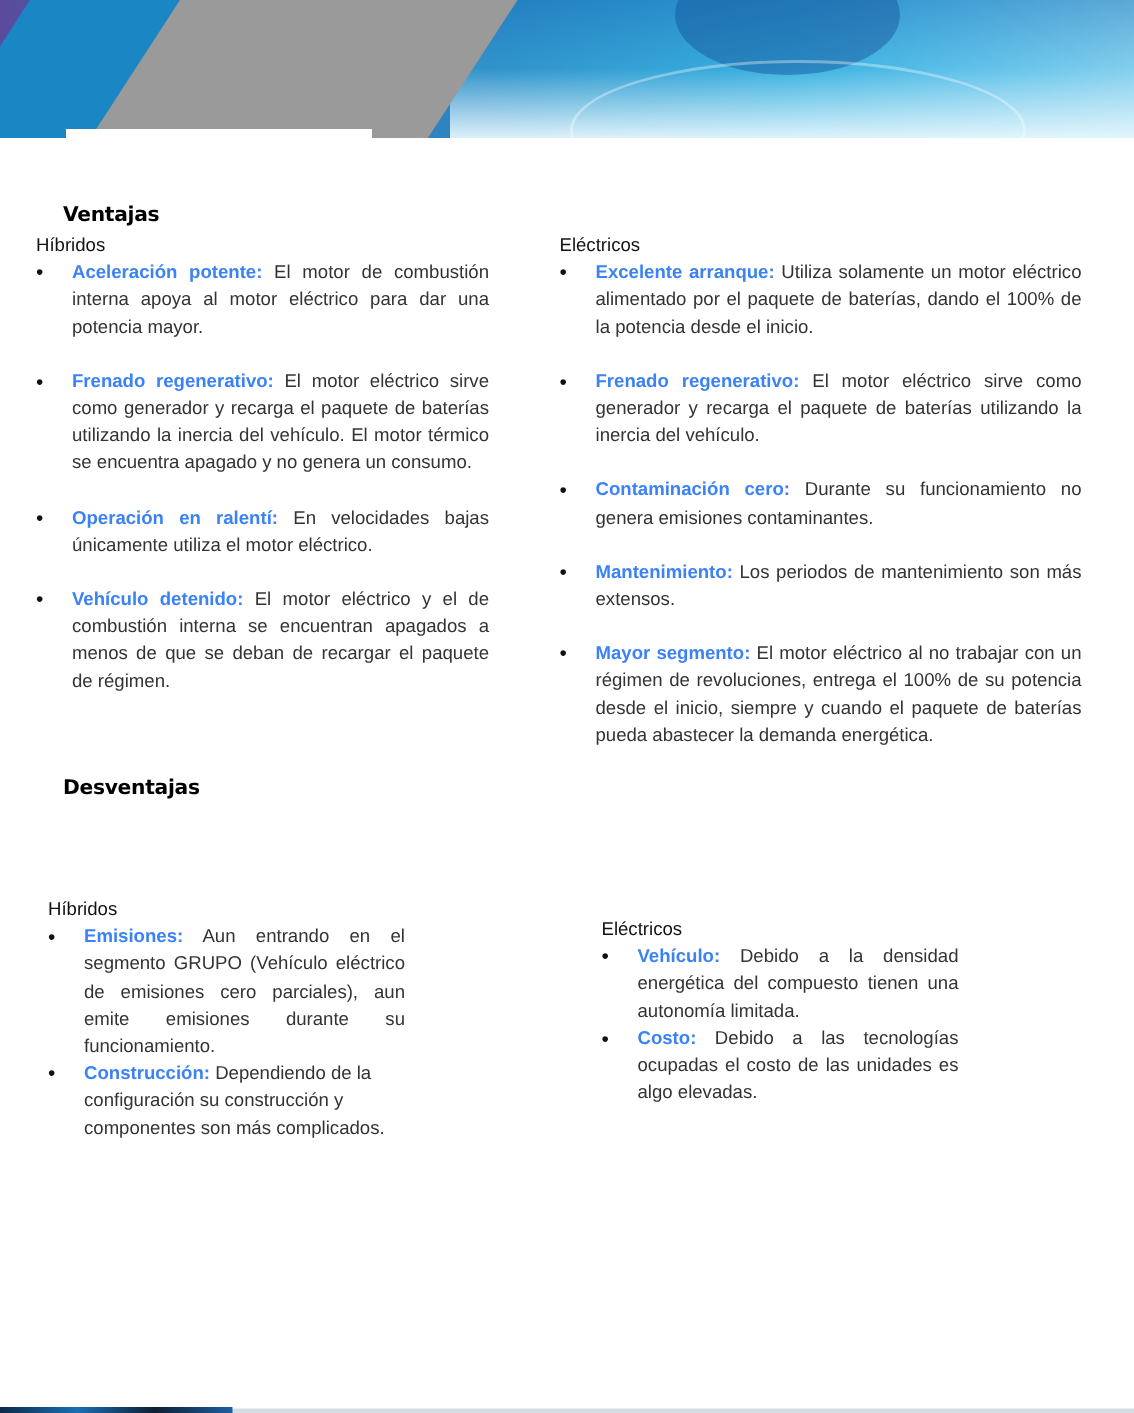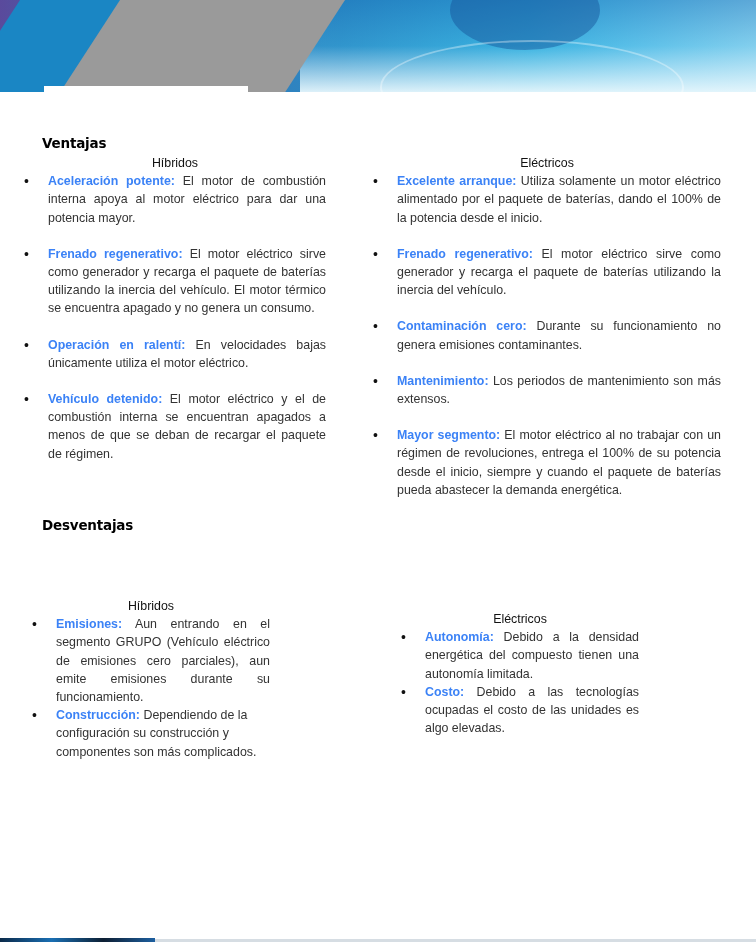--- a/index.html
+++ b/index.html
@@ -16,21 +16,21 @@
   .logo-reg { position: absolute; left: 172px; top: 0px; font-size: 7px; color: #ffffff; }
   .logo-edva { position: absolute; left: 75px; top: 8px; font-family: "Liberation Sans", sans-serif; font-size: 30px; color: #e31b2d; font-weight: bold; letter-spacing: -1px; }
   .wrench-c { position: absolute; left: 48px; top: 17px; width: 32px; height: 32px; border: 8px solid #e31b2d; border-radius: 50%; border-right-color: transparent; }
   .wrench-bar { position: absolute; left: 24px; top: 39px; width: 34px; height: 11px; background: #e31b2d; }
   .checker { position: absolute; left: 0px; top: 37px; width: 24px; height: 16px;
     background-image: linear-gradient(45deg, #e31b2d 25%, transparent 25%, transparent 75%, #e31b2d 75%), linear-gradient(45deg, #e31b2d 25%, transparent 25%, transparent 75%, #e31b2d 75%);
     background-size: 8px 8px; background-position: 0 0, 4px 4px; }
 
   .section-title { position: absolute; font-family: "DejaVu Sans", sans-serif; font-weight: bold; font-size: 13.5px; color: #000; letter-spacing: -0.2px; }
   .col { position: absolute; font-size: 12.4px; line-height: 18.2px; color: #333; }
-  .col-title { text-align: center; font-weight: normal; color: #111; margin-bottom: 0px; }
+  .col-title { text-align: left; font-weight: normal; color: #111; margin-bottom: 0px; }
   .col ul { list-style: none; margin: 0; padding: 0; }
   .col li { position: relative; padding-left: 24px; text-align: justify; text-align-last: left; }
   .col li .bullet { position: absolute; left: 0; top: 0; font-size: 14px; color: #111; }
   .col li b { color: #3b82f6; }
   .gap li { margin-bottom: 18px; }
   .footer-strip { position: absolute; left: 0; top: 939px; width: 756px; height: 3px; background: #d6dde3; }
   .footer-img { position: absolute; left: 0; top: 938px; width: 155px; height: 4px; background: linear-gradient(90deg, #0b2a4a, #1a6fb3, #0d1f33, #1d5fa0); }
 </style>
 </head>
 <body>
@@ -73,19 +73,19 @@
   <div class="col-title">Híbridos</div>
   <ul>
     <li><span class="bullet">•</span><b>Emisiones:</b><span> Aun entrando en el segmento GRUPO (Vehículo eléctrico de emisiones cero parciales), aun emite emisiones durante su funcionamiento.</span></li>
     <li style="text-align:left;"><span class="bullet">•</span><b>Construcción:</b><span> Dependiendo de la configuración su construcción y componentes son más complicados.</span></li>
   </ul>
 </div>
 
 <div class="col" style="left:401px; top:610px; width:238px;">
   <div class="col-title">Eléctricos</div>
   <ul>
-    <li><span class="bullet">•</span><b>Autonomía:</b><span> Debido a la densidad energética del compuesto tienen una autonomía limitada.</span></li>
+    <li><span class="bullet">•</span><b>Vehículo:</b><span> Debido a la densidad energética del compuesto tienen una autonomía limitada.</span></li>
     <li><span class="bullet">•</span><b>Costo:</b><span> Debido a las tecnologías ocupadas el costo de las unidades es algo elevadas.</span></li>
   </ul>
 </div>
 
 <div class="footer-strip"></div>
 <div class="footer-img"></div>
 
 </body></html>

